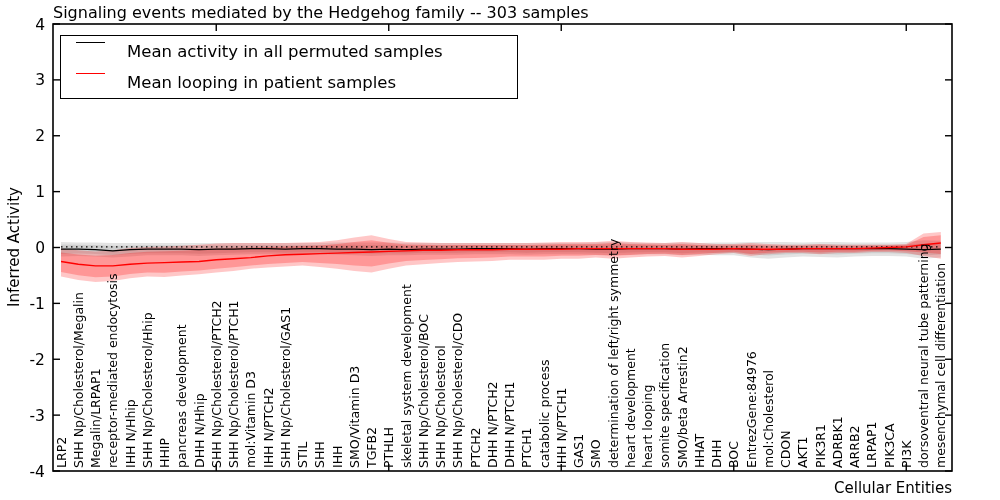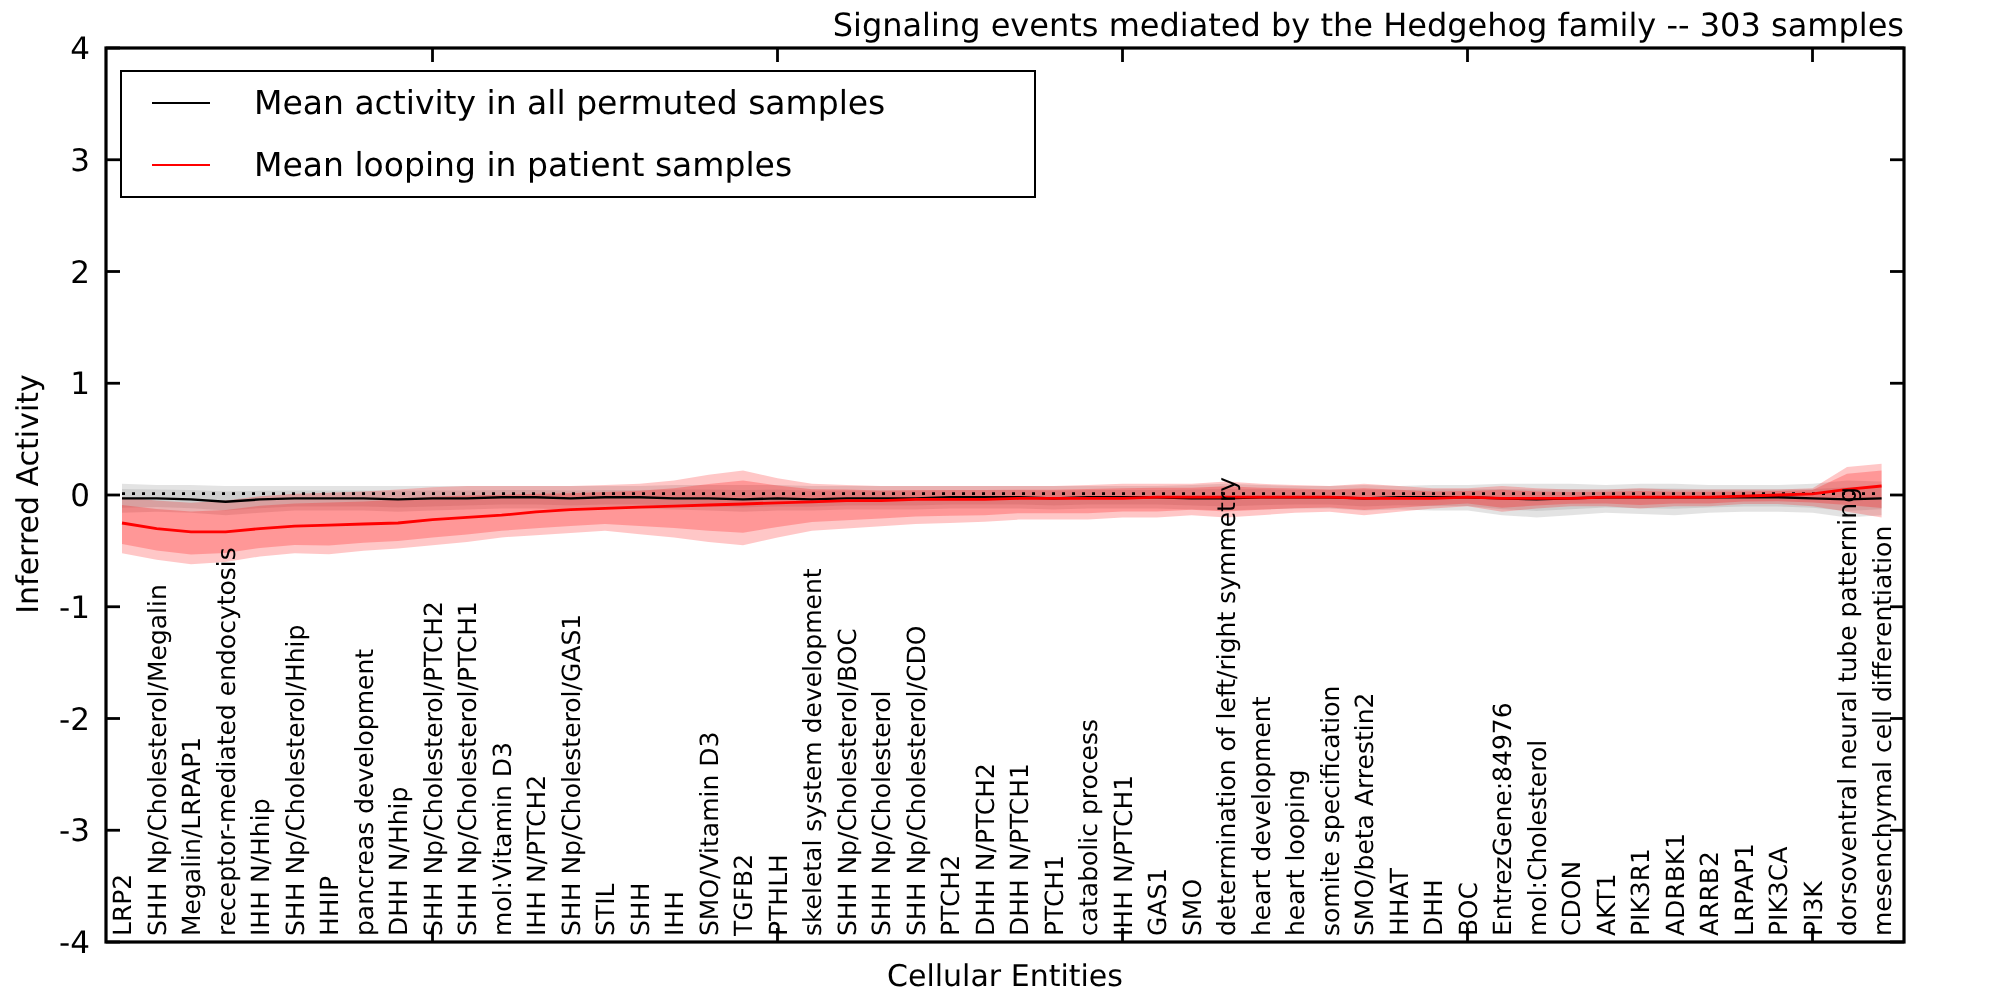--- a/index.html
+++ b/index.html
@@ -2,37 +2,37 @@
 <html><head>
 <meta charset="utf-8">
 <style>
   html,body{margin:0;padding:0;background:#ffffff;}
   .figure{
     position:relative; width:1000px; height:500px; background:#ffffff;
     font-family:"DejaVu Sans", sans-serif; color:#000; overflow:hidden;
   }
   .chart-title{
     position:absolute; left:53px; top:3px; width:899px;
-    text-align:right; font-size:16px; white-space:nowrap;
+    text-align:left; font-size:16px; white-space:nowrap;
   }
   .ylabel{
     position:absolute; left:14px; top:247px; transform:translate(-50%,-50%) rotate(-90deg);
     font-size:15px; white-space:nowrap;
   }
   .xlabel{
-    position:absolute; left:53px; top:479px; width:899px; text-align:center;
+    position:absolute; left:53px; top:479px; width:899px; text-align:right;
     font-size:15px;
   }
   svg{position:absolute; left:0; top:0;}
   .legend{
     position:absolute; left:60px; top:35px; width:456px; height:62px;
     border:1.6px solid #000; background:#fff;
     display:flex; flex-direction:column; justify-content:space-around;
   }
-  .legend-row{display:flex; align-items:center; font-size:16.5px;}
+  .legend-row{display:flex; align-items:flex-start; font-size:16.5px;}
   .legend-line{display:inline-block; width:29px; height:0; border-top-width:1.6px; border-top-style:solid; margin-left:15px;}
   .legend-label{margin-left:22px; white-space:nowrap;}
 </style>
 </head>
 <body>
 
 <div class="figure">
   <div class="chart-title">Signaling events mediated by the Hedgehog family -- 303 samples</div>
   <div class="ylabel">Inferred Activity</div>
   <div class="xlabel">Cellular Entities</div>

